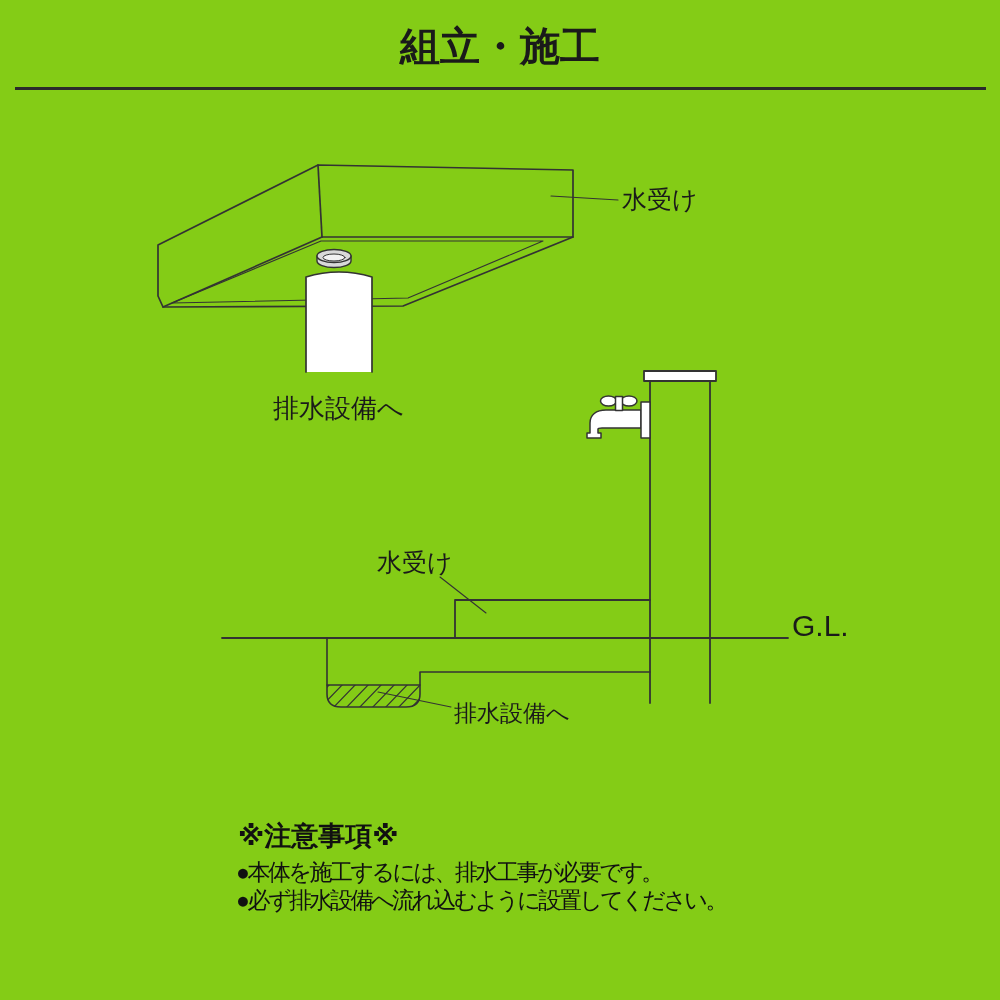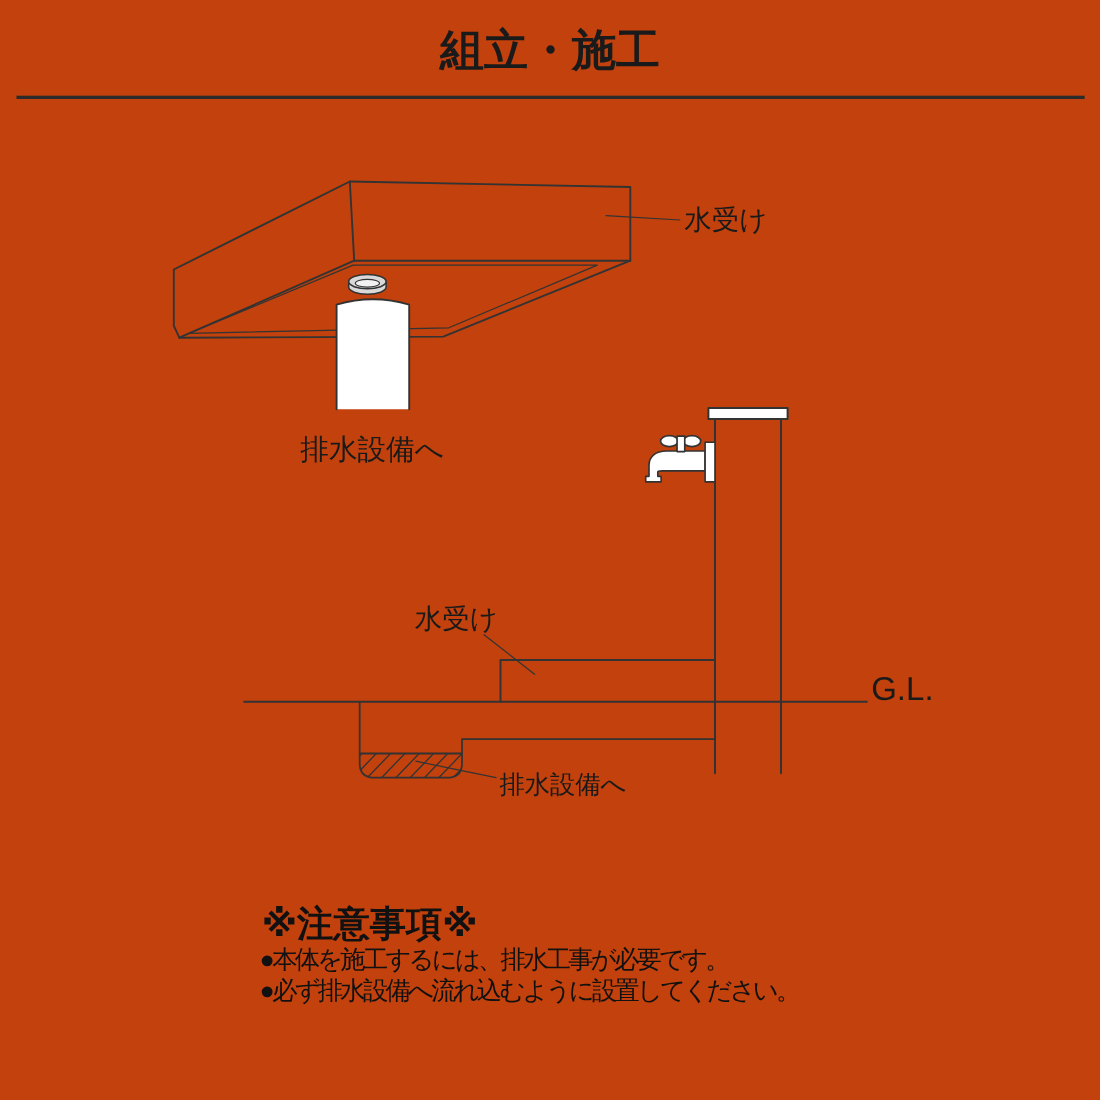--- a/index.html
+++ b/index.html
@@ -1,20 +1,20 @@
 <!DOCTYPE html>
 <html><head>
 <meta charset="utf-8">
 <style>
   html, body { margin: 0; padding: 0; background: #ffffff; }
   .page {
     position: relative;
     width: 1000px;
     height: 1000px;
-    background: #c2410c;
+    background: #84cc16;
     overflow: hidden;
     font-family: "Liberation Sans", "DejaVu Sans", sans-serif;
     color: #1a1a1a;
   }
   .page-title {
     position: absolute;
     top: 22px;
     left: 0;
     width: 1000px;
     text-align: center;
@@ -39,21 +39,21 @@
     height: 640px;
   }
   .diagram-canvas text {
     font-family: "Liberation Sans", "DejaVu Sans", sans-serif;
     fill: #1a1a1a;
   }
   .notes-heading {
     position: absolute;
     left: 238px;
     top: 818px;
-    font-size: 33px;
+    font-size: 27px;
     font-weight: 700;
     color: #111111;
   }
   .notes-list {
     position: absolute;
     left: 236px;
     top: 858px;
     font-size: 23px;
     letter-spacing: -2.5px;
     line-height: 28px;

